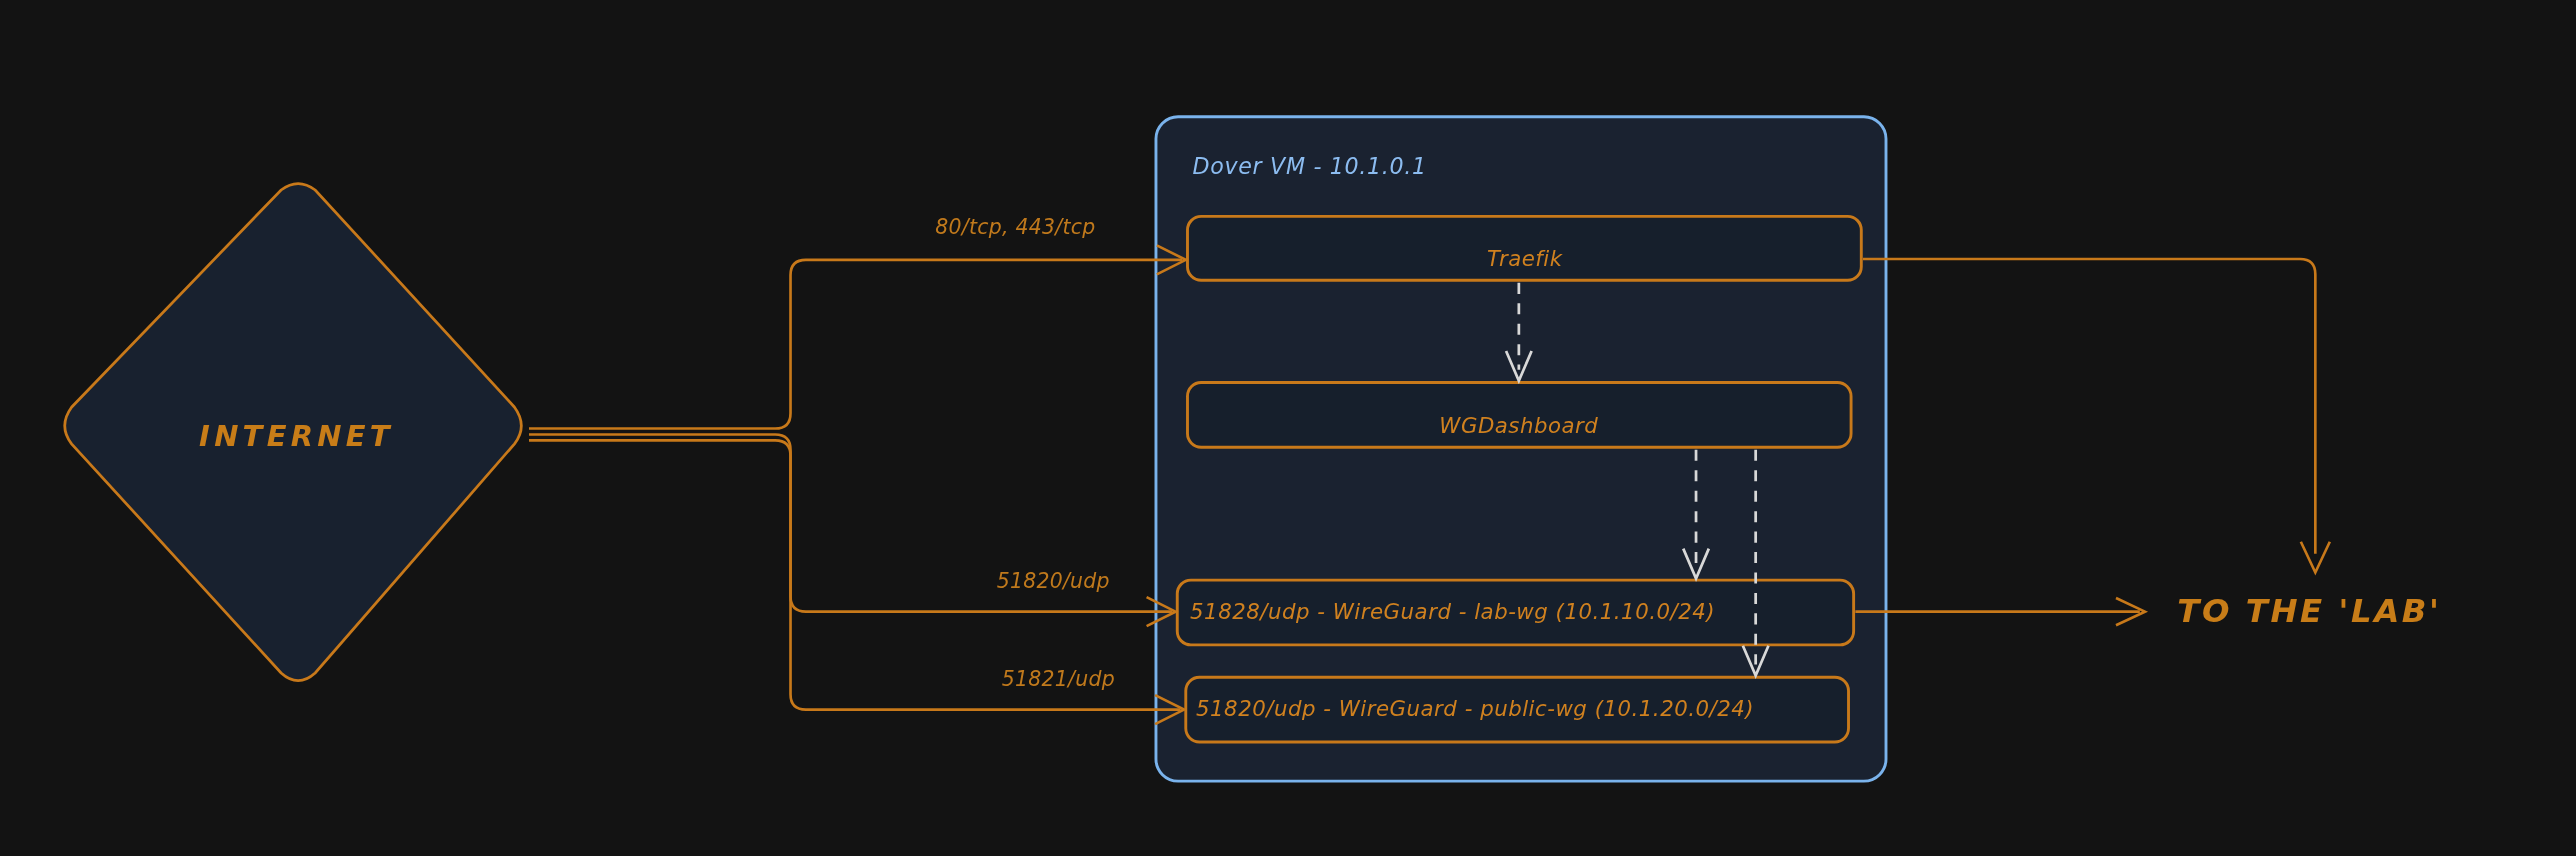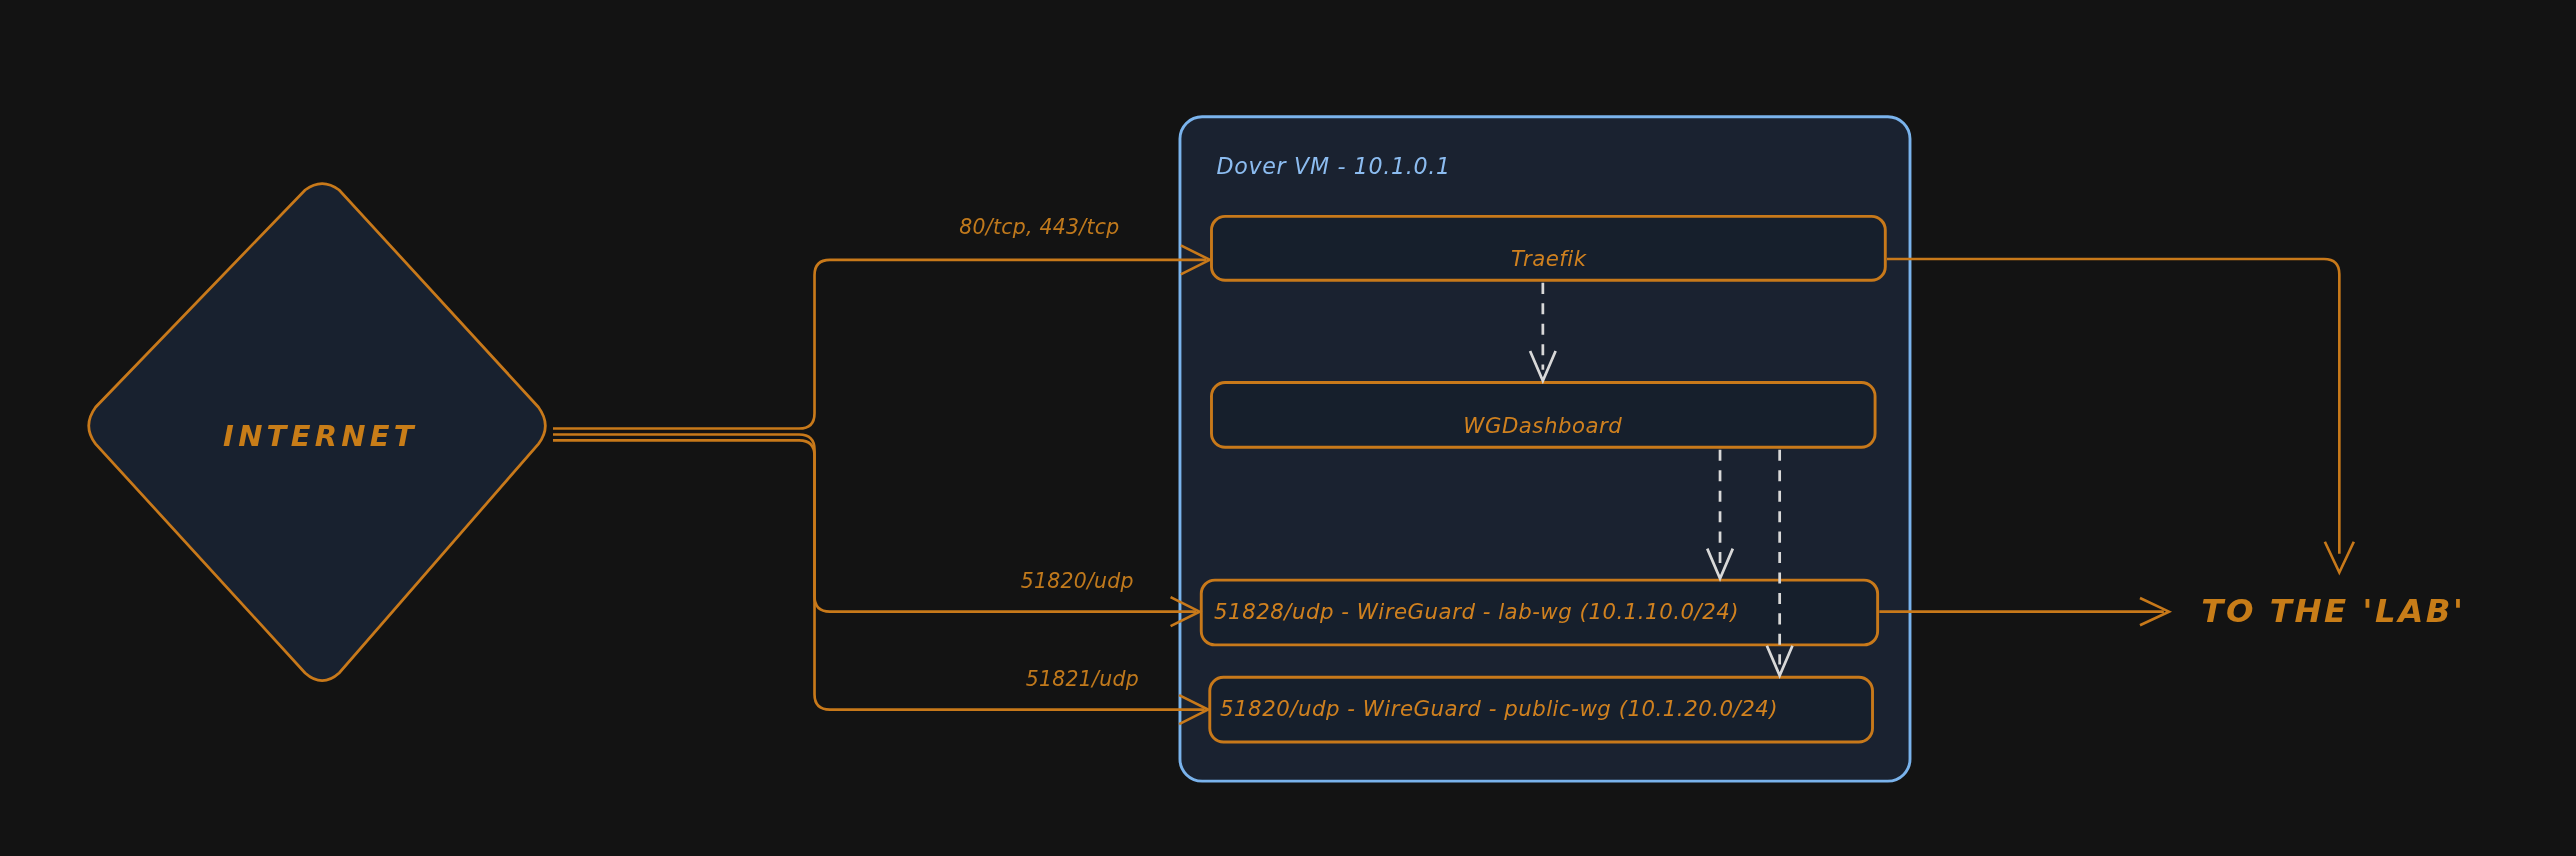--- a/index.html
+++ b/index.html
@@ -12,21 +12,20 @@
     width: 2576px;
     height: 857px;
     overflow: hidden;
     font-family: "DejaVu Sans", sans-serif;
   }
   #canvas {
     position: relative;
     width: 2164px;
     height: 857px;
     background: #131313;
-    margin-left: 24px;
   }
   #diagram-svg {
     position: absolute;
     left: 0;
     top: 0;
     width: 2576px;
     height: 857px;
   }
   .hand {
     font-family: "DejaVu Sans", sans-serif;

